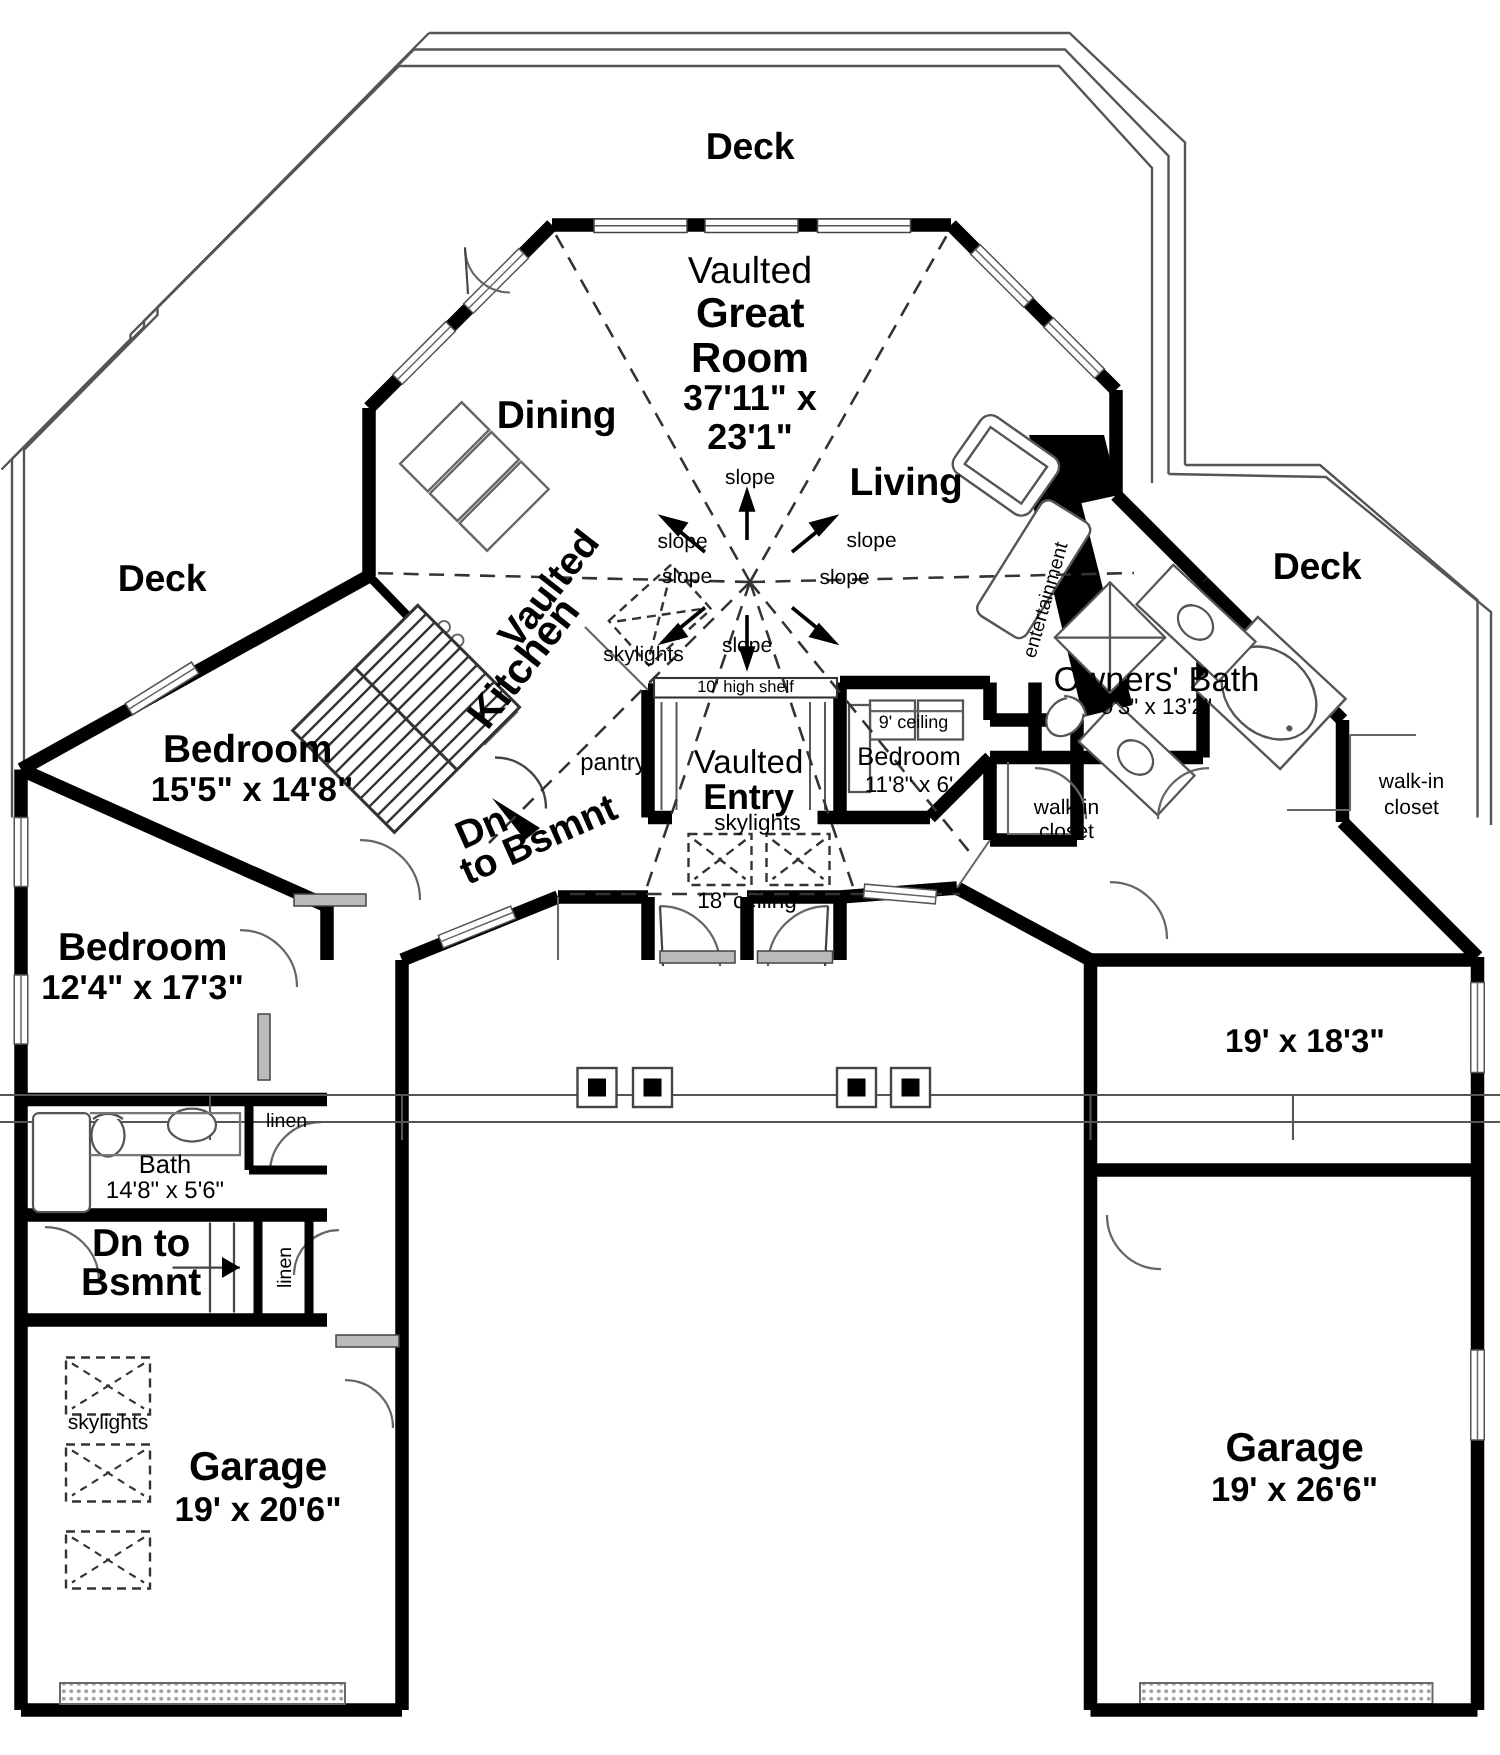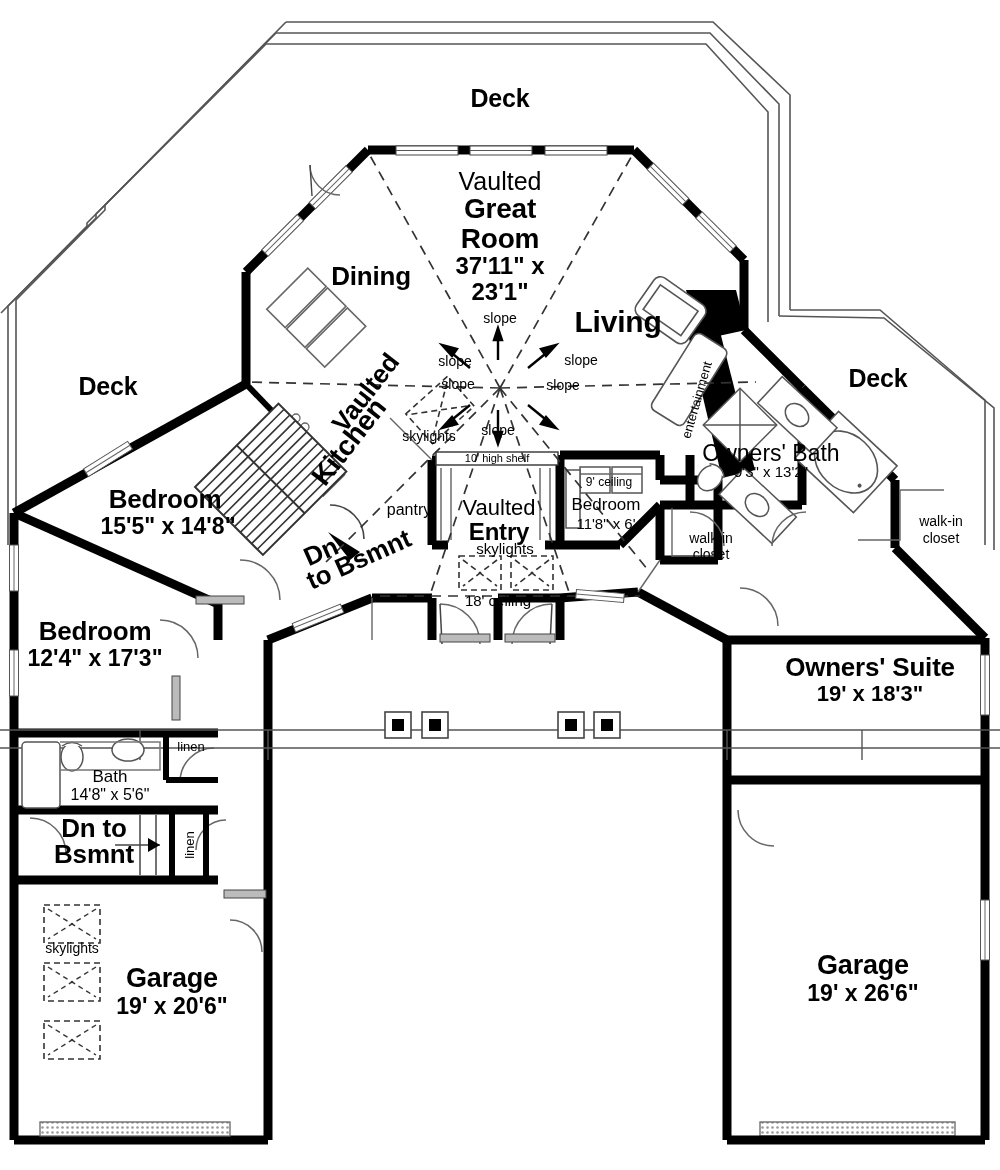--- a/index.html
+++ b/index.html
@@ -495,40 +495,39 @@
 <div class="lbl room-major" style="left:878px;top:378px;">Deck</div>
 
 <div class="lbl" style="left:500px;top:181px;font-size:25px;">Vaulted</div>
 <div class="lbl room-major" style="left:500px;top:209px;font-size:28px;">Great</div>
 <div class="lbl room-major" style="left:500px;top:239px;font-size:28px;">Room</div>
 <div class="lbl dim-major" style="left:500px;top:266px;font-size:24px;">37'11" x</div>
 <div class="lbl dim-major" style="left:500px;top:292px;font-size:24px;">23'1"</div>
 
 <div class="lbl room-major" style="left:371px;top:277px;font-size:26px;">Dining</div>
 
-<div class="lbl room-major" style="left:604px;top:322px;font-size:30px;margin-left:14px;">Living</div>
+<div class="lbl room-major" style="left:604px;top:322px;font-size:26px;">Living</div>
 
 <div class="lbl room-major" style="left:366px;top:393px;font-size:26px;transform:translate(-50%,-50%) rotate(-52deg);">Vaulted</div>
 <div class="lbl room-major" style="left:349px;top:442px;font-size:28px;transform:translate(-50%,-50%) rotate(-52deg);">Kitchen</div>
 
 <div class="lbl room-small" style="left:361px;top:510px;font-size:16px;margin-left:48px;">pantry</div>
 
 <div class="lbl" style="left:499px;top:508px;font-size:22px;">Vaulted</div>
 <div class="lbl room-major" style="left:499px;top:532px;font-size:24px;">Entry</div>
 <div class="lbl note" style="left:505px;top:549px;font-size:15px;">skylights</div>
 <div class="lbl note" style="left:498px;top:601px;font-size:15px;">18' ceiling</div>
 
 <div class="lbl tinier" style="left:609px;top:482px;font-size:12px;">9' ceiling</div>
 <div class="lbl room-small" style="left:606px;top:505px;font-size:17px;">Bedroom</div>
 <div class="lbl dim-small" style="left:606px;top:524px;font-size:15px;">11'8" x 6'</div>
 
 <div class="lbl room-small" style="left:771px;top:453px;font-size:23px;">Owners' Bath</div>
 <div class="lbl dim-small" style="left:771px;top:472px;font-size:15px;">9'3" x 13'2"</div>
 
-<div class="lbl room-major" style="left:870px;top:668px;font-size:26px;">Owners' Suite</div>
 <div class="lbl dim-major" style="left:870px;top:694px;font-size:22px;">19' x 18'3"</div>
 
 <div class="lbl room-major" style="left:165px;top:500px;font-size:26px;">Bedroom</div>
 <div class="lbl dim-major" style="left:168px;top:526px;font-size:23px;">15'5" x 14'8"</div>
 
 <div class="lbl room-major" style="left:95px;top:632px;font-size:26px;">Bedroom</div>
 <div class="lbl dim-major" style="left:95px;top:658px;font-size:23px;">12'4" x 17'3"</div>
 
 <div class="lbl room-small" style="left:110px;top:777px;font-size:17px;">Bath</div>
 <div class="lbl dim-small" style="left:110px;top:795px;font-size:16px;">14'8" x 5'6"</div>

